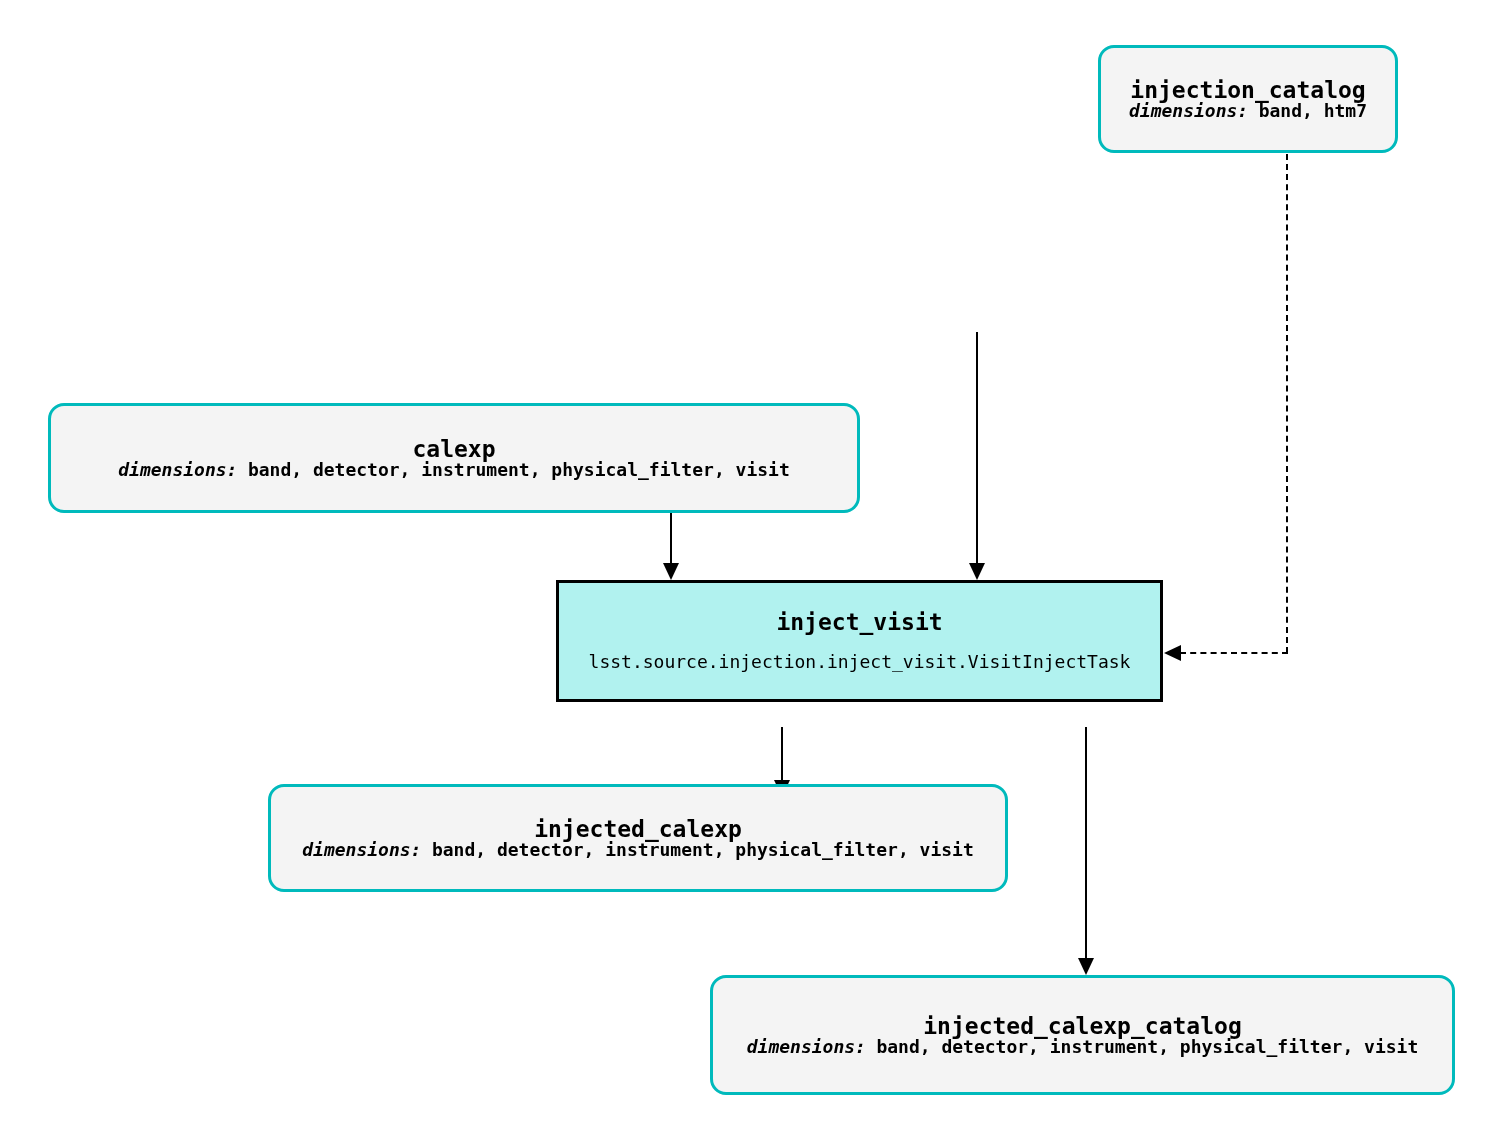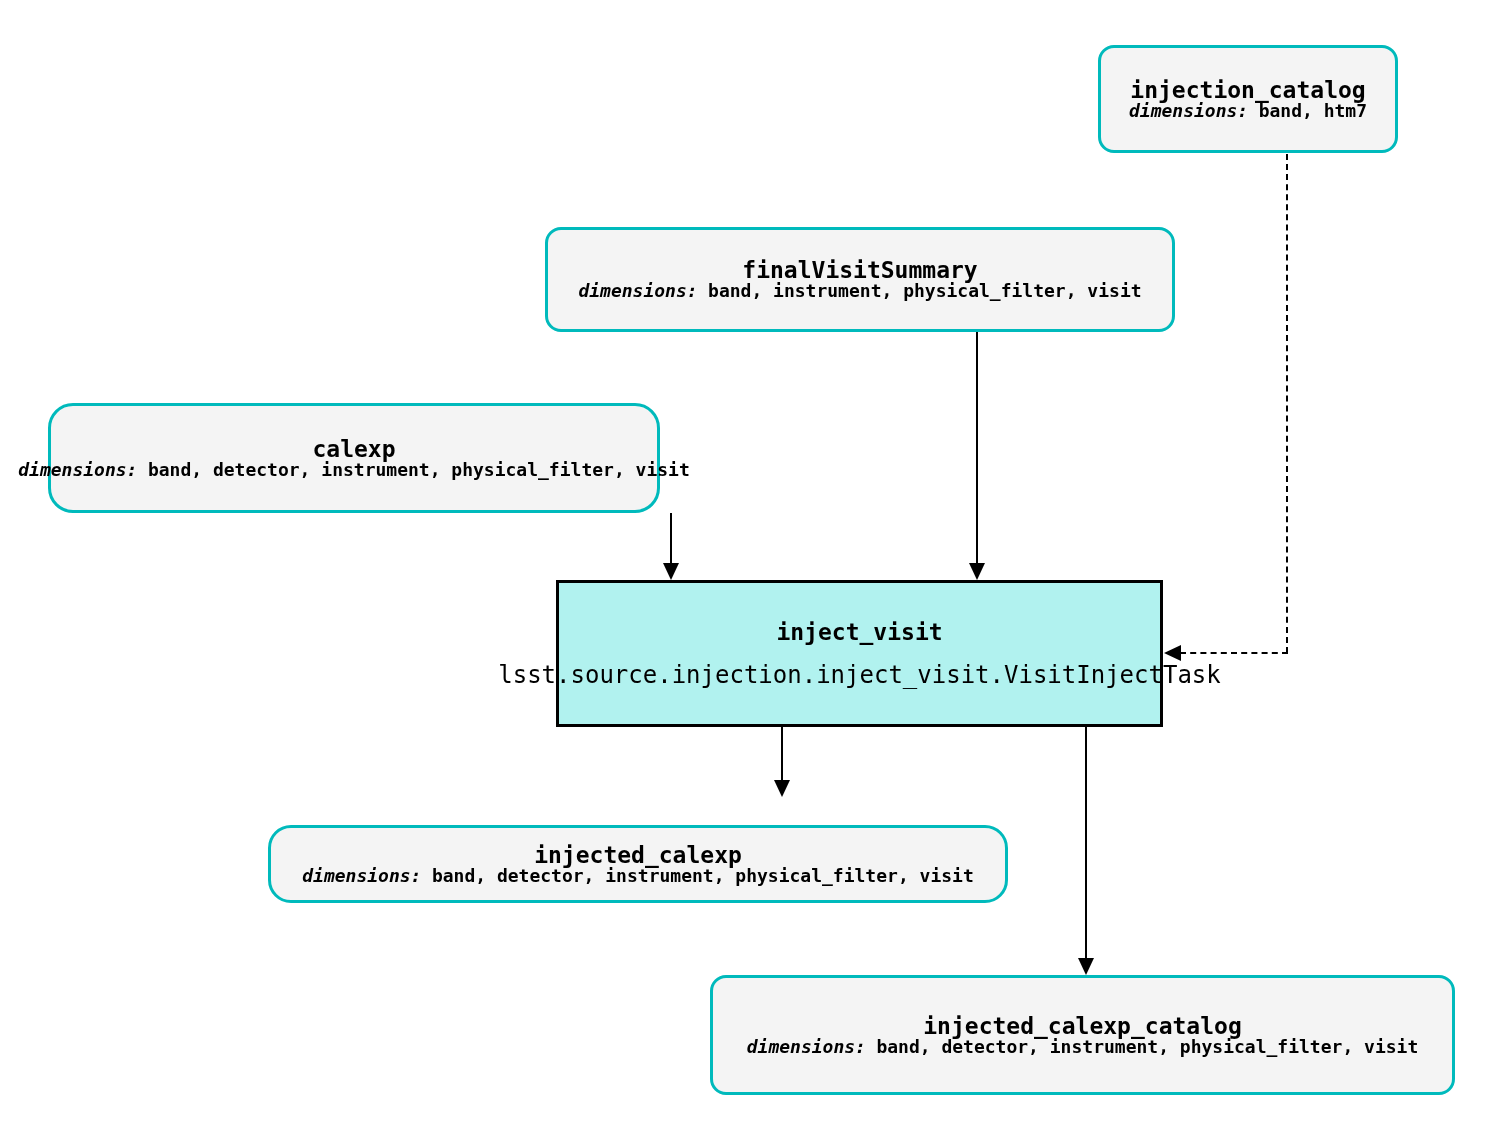--- a/index.html
+++ b/index.html
@@ -31,21 +31,21 @@
     border: 3px solid #000000;
     border-radius: 0;
   }
   .node-title {
     font-weight: bold;
     font-size: 23px;
     line-height: 1;
     white-space: nowrap;
   }
   .node-sub {
-    font-size: 24px;
+    font-size: 18px;
     line-height: 1;
     white-space: nowrap;
   }
   .node-dims {
     font-size: 18px;
     line-height: 1;
     white-space: nowrap;
     font-weight: bold;
   }
   .dims-label {
@@ -105,40 +105,34 @@
   <div class="vline" style="left:1085px; top:727px; height:232px;"></div>
   <div class="arrow-down" style="left:1078px; top:958px;"></div>
 
   <div class="node dataset gap18" style="left:1098px; top:45px; width:300px; height:108px;">
     <div class="node-title">injection_catalog</div>
     <div class="node-dims">
       <span class="dims-label">dimensions:</span><span>band, htm7</span>
     </div>
   </div>
 
-  <div class="node dataset gap18" style="left:545px; top:227px; width:630px; height:105px;">
-    <div class="node-title">finalVisitSummary</div>
-    <div class="node-dims">
-      <span class="dims-label">dimensions:</span><span>band, instrument, physical_filter, visit</span>
-    </div>
-  </div>
 
-  <div class="node dataset gap18" style="left:48px; top:403px; width:612px; height:110px;border-radius:25px;">
+  <div class="node dataset gap18" style="left:48px; top:403px; width:812px; height:110px;">
     <div class="node-title">calexp</div>
     <div class="node-dims">
       <span class="dims-label">dimensions:</span><span>band, detector, instrument, physical_filter, visit</span>
     </div>
   </div>
 
-  <div class="node task gap14" style="left:556px; top:580px; width:607px; height:147px;">
+  <div class="node task gap14" style="left:556px; top:580px; width:607px; height:122px;">
     <div class="node-title">inject_visit</div>
     <div class="node-sub">lsst.source.injection.inject_visit.VisitInjectTask</div>
   </div>
 
-  <div class="node dataset gap18" style="left:268px; top:825px; width:740px; height:78px;border-radius:23px;">
+  <div class="node dataset gap18" style="left:268px; top:784px; width:740px; height:108px;">
     <div class="node-title">injected_calexp</div>
     <div class="node-dims">
       <span class="dims-label">dimensions:</span><span>band, detector, instrument, physical_filter, visit</span>
     </div>
   </div>
 
   <div class="node dataset gap18" style="left:710px; top:975px; width:745px; height:120px;">
     <div class="node-title">injected_calexp_catalog</div>
     <div class="node-dims">
       <span class="dims-label">dimensions:</span><span>band, detector, instrument, physical_filter, visit</span>

